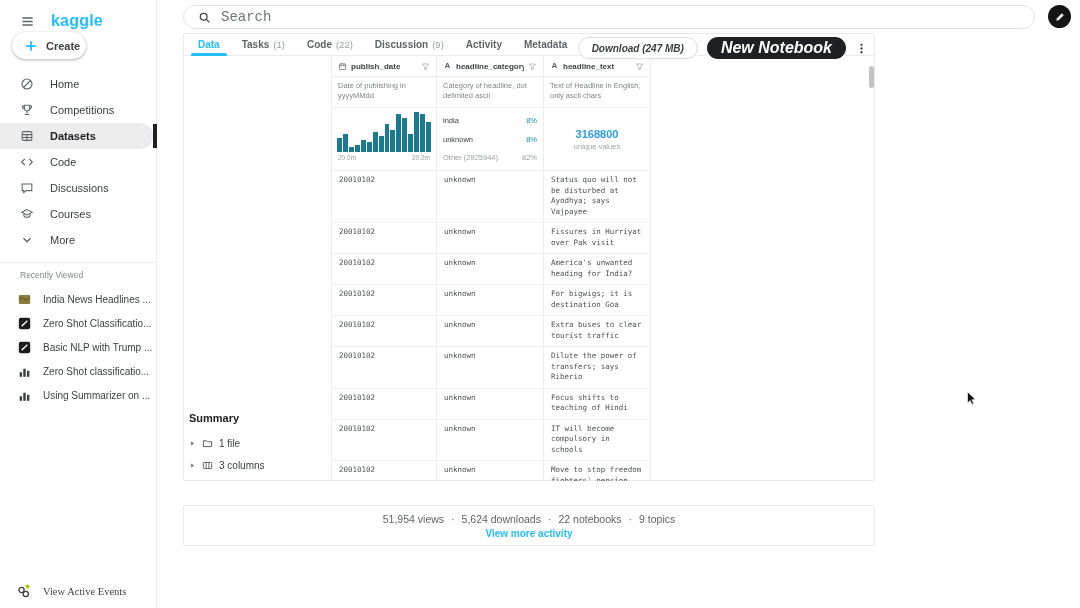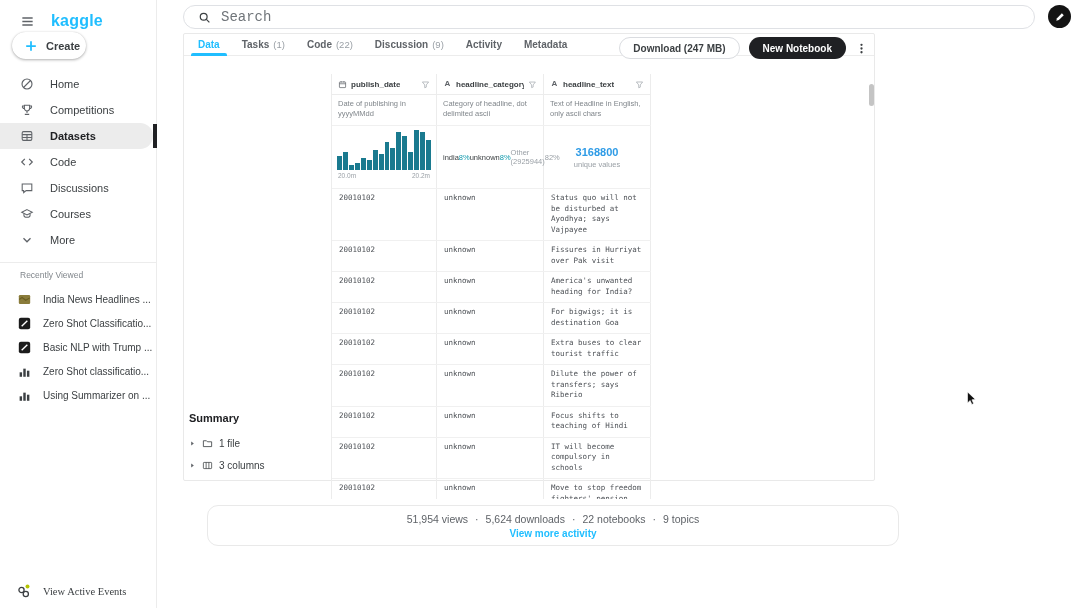--- a/index.html
+++ b/index.html
@@ -56,71 +56,71 @@
   .card{ position:absolute; left:183px; top:33px; width:692px; height:448px;
     background:#fff; border:1px solid #e9e9e9; border-radius:2px; }
   .tabsbar{ height:22px; border-bottom:1px solid #ececec; display:flex; align-items:stretch; padding-left:3px; }
   .tab{ position:relative; display:flex; align-items:center; gap:4px; padding:0 11px;
     font-size:10px; font-weight:bold; color:#5f6368; cursor:pointer; white-space:nowrap; }
   .tab .count{ font-weight:normal; color:#9aa0a6; font-size:9.5px; }
   .tab.active{ color:var(--accent,#20BEFF); }
   .tab.active::after{ content:""; position:absolute; left:4px; right:4px; bottom:-1px;
     height:3px; border-radius:2px 2px 0 0; background:var(--accent,#20BEFF); }
 
-  .actions{ position:absolute; top:37px; right:212px; display:flex; align-items:center; gap:9px; z-index:6; }
+  .actions{ position:absolute; top:37px; right:212px; display:flex; align-items:center; gap:9px; z-index:6;font-style:italic; }
   .btn-download{ height:22px; padding:0 13px; display:flex; align-items:center;
     border:1px solid #dadce0; border-radius:12px; background:#fff;
     font-size:10px; font-weight:bold; color:#3c4043; cursor:pointer; white-space:nowrap; }
   .btn-notebook{ height:22px; padding:8px 14px; display:flex; align-items:center;
     border-radius:12px; background:#1f2023; color:#fff;
-    font-size:10px; font-weight:bold; cursor:pointer; white-space:nowrap; }
+    font-size:16px; font-weight:bold; cursor:pointer; white-space:nowrap; }
   .kebab{ width:13px; height:15px; color:#3c4043; cursor:pointer; }
 
   
-  .panel{ position:absolute; left:147px; top:40px; width:545px; height:425px;
+  .panel{ position:absolute; left:147px; top:22px; width:545px; height:425px;
     border-left:1px solid #ececec; overflow:hidden; }
   .scroll-thumb{ position:absolute; right:2px; top:10px; width:5px; height:22px;
     background:#c4c4c4; border-radius:3px; cursor:pointer; }
   .table{ width:319px; }
   .trow{ display:grid; grid-template-columns:105px 107px 107px; border-bottom:1px solid #f0f0f0; }
   .trow > div{ border-right:1px solid #ececec; }
   .hrow{ border-bottom:1px solid #ececec; }
   .th{ display:flex; align-items:center; gap:4px; height:20px; padding:0 6px; cursor:pointer; }
   .th .ic{ width:9px; height:9px; color:#5f6368; flex:none; }
   .th .cname{ font-size:8px; font-weight:bold; color:#3c4043; white-space:nowrap; overflow:hidden; }
   .th .filter{ margin-left:auto; width:9px; height:9px; color:#9aa0a6; }
   .la{ font-size:8px; font-weight:bold; color:#5f6368; line-height:1; }
   .td-desc{ padding:4px 6px 6px; font-size:7.5px; line-height:1.35; color:#80868b; }
   .prow > div{ height:62px; }
   .hist-cell{ padding:4px 5px 0; display:flex; flex-direction:column; }
   .hist{ height:40px; display:flex; align-items:flex-end; gap:1px; }
   .hist .bar{ flex:1; background:var(--hist,#1a7a8f); }
   .hist-labels{ display:flex; justify-content:space-between; font-size:6.5px; color:#9aa0a6; padding:2px 1px; }
-  .cats{ padding:3px 6px; display:flex; flex-direction:row; justify-content:space-around; }
+  .cats{ padding:3px 6px; display:flex; flex-direction:column; justify-content:space-around; }
   .cat-row{ display:flex; justify-content:space-between; align-items:center; font-size:7.5px; }
   .cat-row .cat-label{ color:#3c4043; }
   .cat-row .cat-pct{ color:var(--teal,#0f99ac); }
   .cat-row.muted .cat-label, .cat-row.muted .cat-pct{ color:#9aa0a6; }
   .uniq{ display:flex; flex-direction:column; align-items:center; justify-content:center; gap:2px; }
   .uniq .val{ font-size:11px; font-weight:bold; color:var(--uniq,#2e9be6); }
   .uniq .cap{ font-size:7.5px; color:#9aa0a6; }
   .td{ padding:4px 7px 5px; font-family:"DejaVu Sans Mono","Liberation Mono",monospace;
     font-size:7.5px; line-height:1.4; color:#4d5156; overflow-wrap:break-word; }
 
   .summary{ position:absolute; left:5px; top:378px; width:140px; }
   .summary .title{ font-size:11px; font-weight:bold; color:#202124; margin-bottom:8px; }
   .sum-item{ display:flex; align-items:center; gap:6px; height:22px; cursor:pointer; }
   .sum-item .caret{ width:7px; height:7px; color:#5f6368; flex:none; }
   .sum-item .ic{ width:11px; height:11px; color:#3c4043; flex:none; }
   .sum-item .lbl{ font-size:10px; color:#3c4043; }
 
   
   .footer-card{ position:absolute; left:183px; top:505px; width:692px; height:41px;
-    border:1px solid #e9e9e9; border-radius:11px; background:#fff;
-    display:flex; flex-direction:column; align-items:center; justify-content:center; gap:3px;margin-left:24px; }
+    border:1px solid #e9e9e9; border-radius:2px; background:#fff;
+    display:flex; flex-direction:column; align-items:center; justify-content:center; gap:3px; }
   .stats{ display:flex; font-size:10.5px; color:#5f6368; }
   .stats span + span::before{ content:"·"; margin:0 7px; color:#5f6368; }
   .view-more{ font-size:10px; font-weight:bold; color:var(--accent,#20BEFF); cursor:pointer; }
 
   .cursor{ position:absolute; left:966px; top:391px; width:11px; height:16px; z-index:20; pointer-events:none; }
 </style>
 </head>
 <body>
 
 <div class="sidebar">

